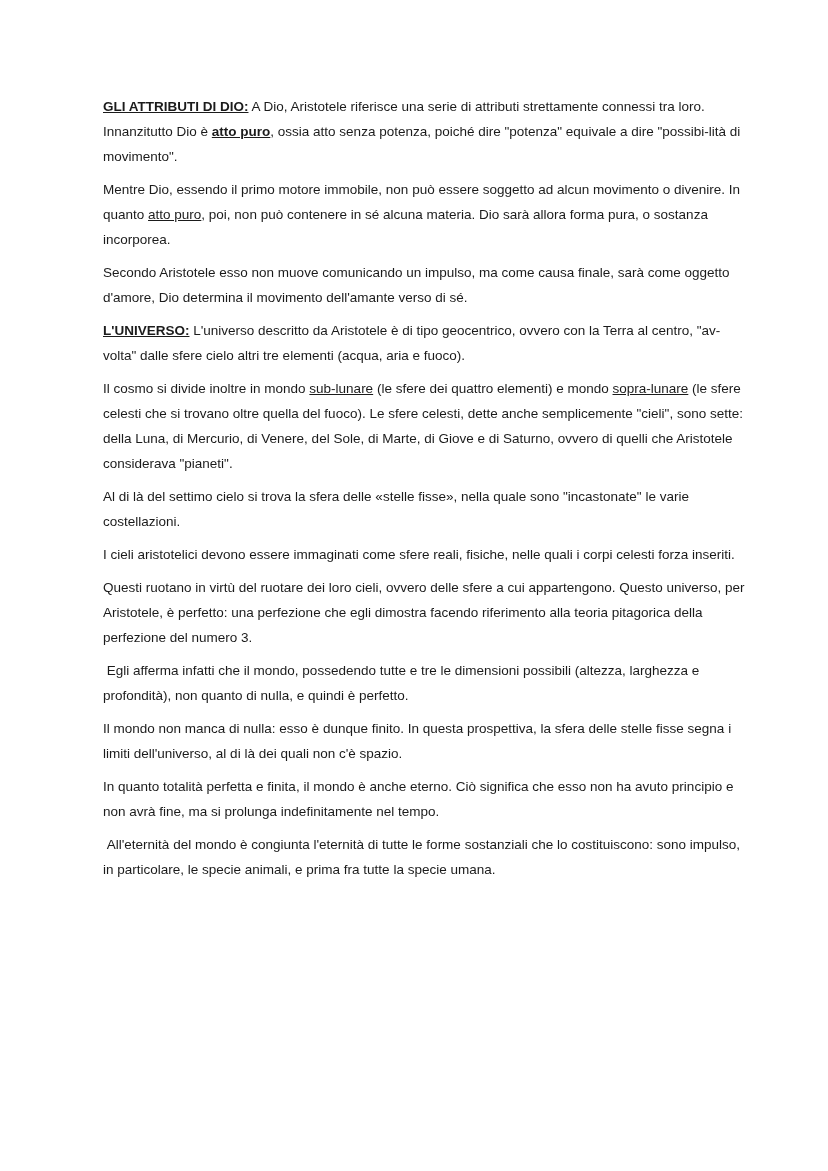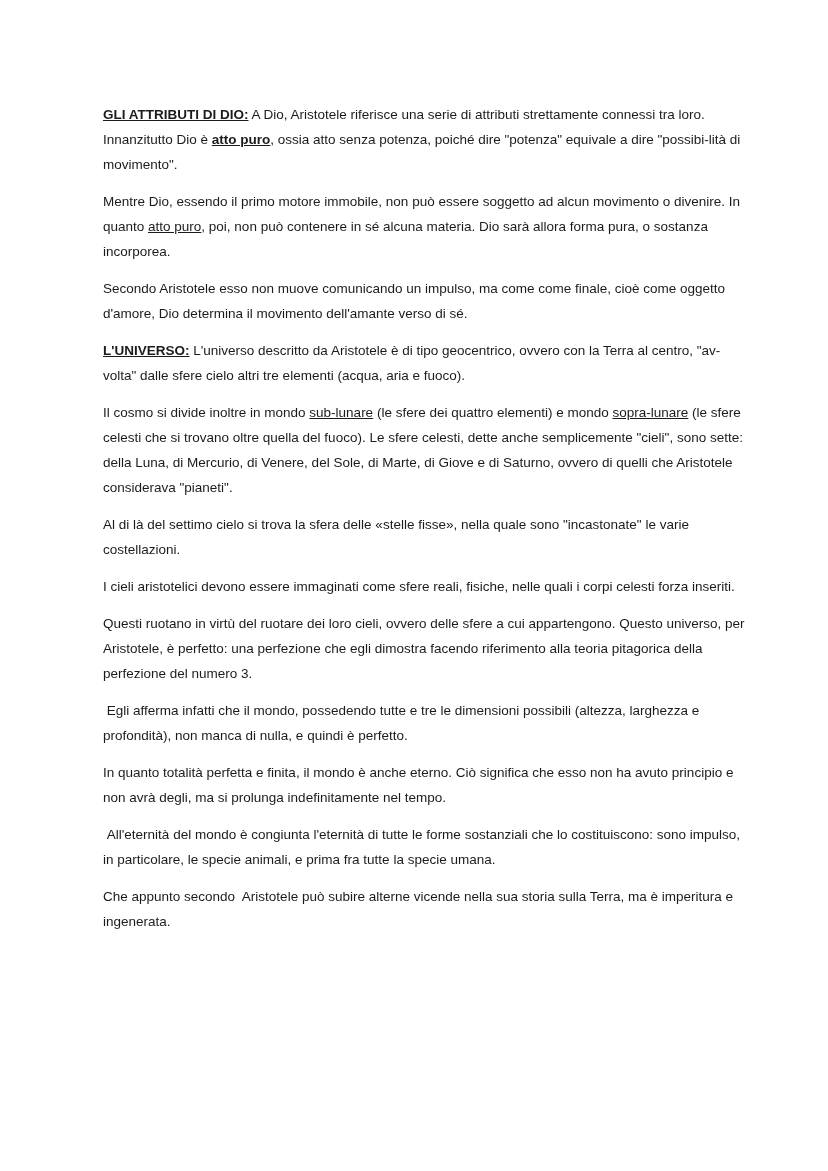--- a/index.html
+++ b/index.html
@@ -17,38 +17,38 @@
     overflow: hidden;
     font-family: "Liberation Sans", sans-serif;
     font-size: 13.5px;
     line-height: 25px;
     color: #1b1b1b;
   }
   .content {
     width: 645px;
   }
   .content p {
-    margin: 12px 0 8px 0;
+    margin: 4px 0 8px 0;
     white-space: pre-wrap;
     text-align: left;
   }
   .b { font-weight: bold; }
   .u { text-decoration: underline; }
 </style>
 </head>
 <body>
 
 <div class="page">
   <div class="content">
       <p><span class="b u">GLI ATTRIBUTI DI DIO:</span><span> A Dio, Aristotele riferisce una serie di attributi strettamente connessi tra loro. Innanzitutto Dio è </span><span class="b u">atto puro</span><span>, ossia atto senza potenza, poiché dire "potenza" equivale a dire "possibi-lità di movimento".</span></p>
       <p><span>Mentre Dio, essendo il primo motore immobile, non può essere soggetto ad alcun movimento o divenire. In quanto </span><span class="u">atto puro</span><span>, poi, non può contenere in sé alcuna materia. Dio sarà allora forma pura, o sostanza incorporea.</span></p>
-      <p><span>Secondo Aristotele esso non muove comunicando un impulso, ma come come finale, cioè come oggetto d'amore, Dio determina il movimento dell'amante verso di sé.</span></p>
+      <p><span>Secondo Aristotele esso non muove comunicando un impulso, ma come causa finale, sarà come oggetto d'amore, Dio determina il movimento dell'amante verso di sé.</span></p>
       <p><span class="b u">L'UNIVERSO:</span><span> L'universo descritto da Aristotele è di tipo geocentrico, ovvero con la Terra al centro, "av-volta" dalle sfere cielo altri tre elementi (acqua, aria e fuoco).</span></p>
       <p><span>Il cosmo si divide inoltre in mondo </span><span class="u">sub-lunare</span><span> (le sfere dei quattro elementi) e mondo </span><span class="u">sopra-lunare</span><span> (le sfere celesti che si trovano oltre quella del fuoco). Le sfere celesti, dette anche semplicemente "cieli", sono sette: della Luna, di Mercurio, di Venere, del Sole, di Marte, di Giove e di Saturno, ovvero di quelli che Aristotele considerava "pianeti".</span></p>
       <p><span>Al di là del settimo cielo si trova la sfera delle «stelle fisse», nella quale sono "incastonate" le varie costellazioni.</span></p>
       <p><span>I cieli aristotelici devono essere immaginati come sfere reali, fisiche, nelle quali i corpi celesti forza inseriti.</span></p>
       <p><span>Questi ruotano in virtù del ruotare dei loro cieli, ovvero delle sfere a cui appartengono. Questo universo, per Aristotele, è perfetto: una perfezione che egli dimostra facendo riferimento alla teoria pitagorica della perfezione del numero 3.</span></p>
-      <p><span> Egli afferma infatti che il mondo, possedendo tutte e tre le dimensioni possibili (altezza, larghezza e profondità), non manca di nulla, e quindi è perfetto.</span></p>
-      <p><span>In quanto totalità perfetta e finita, il mondo è anche eterno. Ciò significa che esso non ha avuto principio e non avrà degli, ma si prolunga indefinitamente nel tempo.</span></p>
+      <p><span> Egli afferma infatti che il mondo, possedendo tutte e tre le dimensioni possibili (altezza, larghezza e profondità), non quanto di nulla, e quindi è perfetto.</span></p>
+      <p><span>Il mondo non manca di nulla: esso è dunque finito. In questa prospettiva, la sfera delle stelle fisse segna i limiti dell'universo, al di là dei quali non c'è spazio.</span></p>
+      <p><span>In quanto totalità perfetta e finita, il mondo è anche eterno. Ciò significa che esso non ha avuto principio e non avrà fine, ma si prolunga indefinitamente nel tempo.</span></p>
       <p><span> All'eternità del mondo è congiunta l'eternità di tutte le forme sostanziali che lo costituiscono: sono impulso, in particolare, le specie animali, e prima fra tutte la specie umana.</span></p>
-      <p><span>Che appunto secondo  Aristotele può subire alterne vicende nella sua storia sulla Terra, ma è imperitura e ingenerata.</span></p>
     </div>
 </div>
 
 </body></html>

